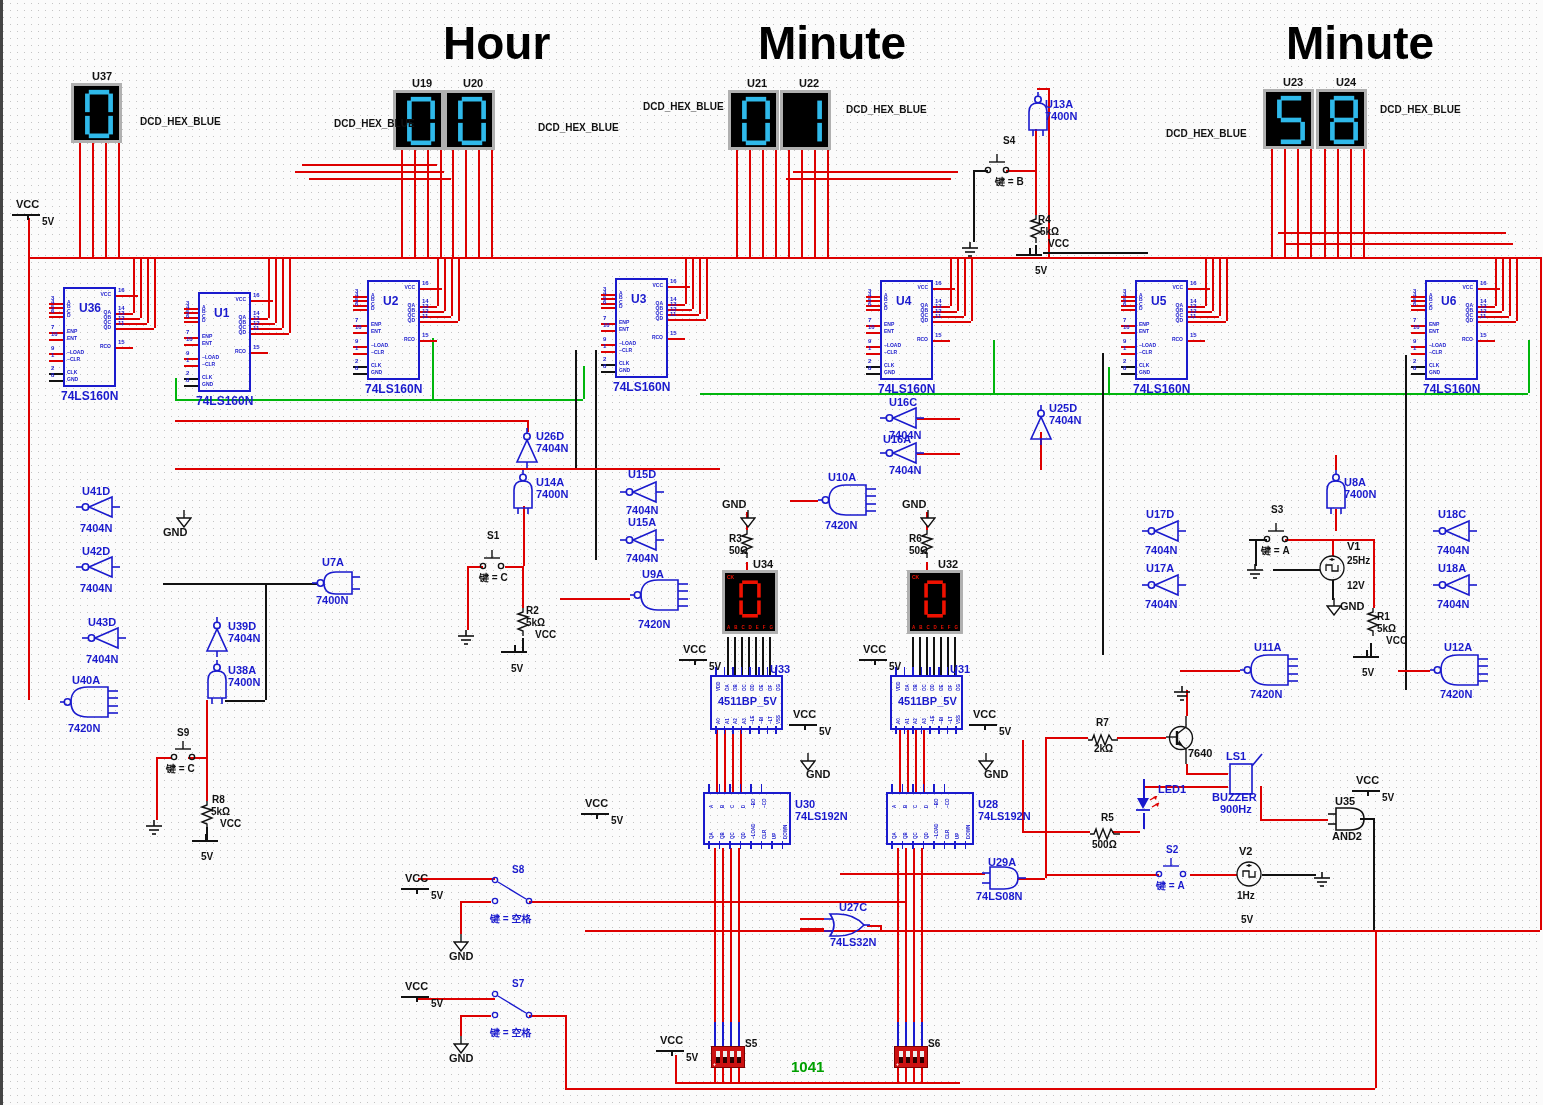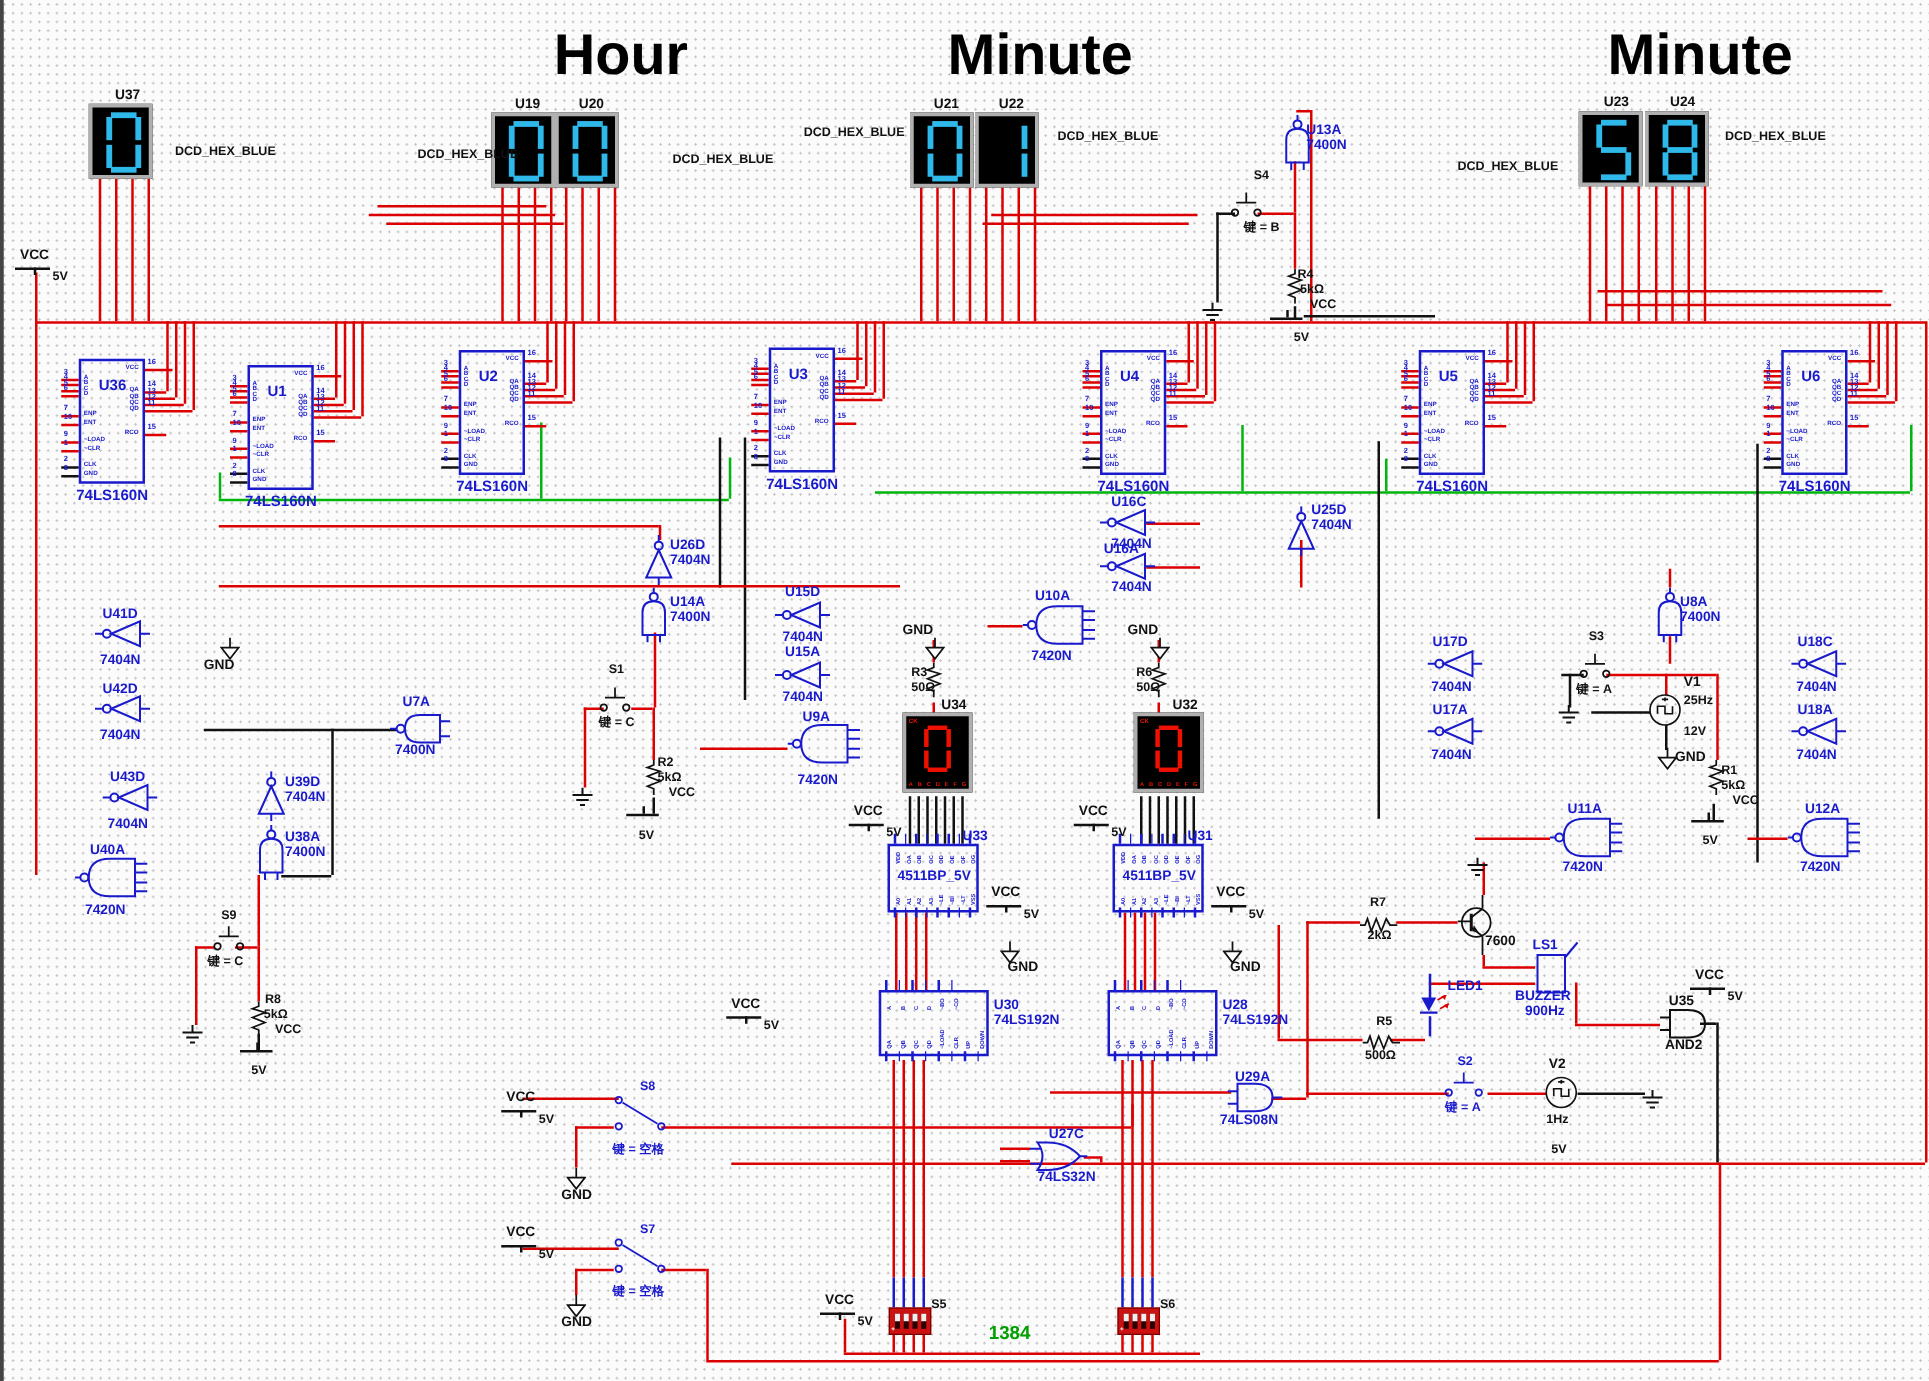--- a/index.html
+++ b/index.html
@@ -1251,38 +1251,38 @@
 <div class="abs" style="left: 1166px; top: 712px;"><svg width="34" height="54" viewBox="0 0 34 54">
       <circle cx="15" cy="26" r="11.5" stroke="#111" stroke-width="1.4" fill="none"></circle>
       <line x1="11" y1="19" x2="11" y2="33" stroke="#111" stroke-width="2.4"></line>
       <line x1="0" y1="25" x2="11" y2="25" stroke="#111" stroke-width="1.4" fill="none"></line>
       <line x1="11" y1="22" x2="20" y2="15" stroke="#111" stroke-width="1.4" fill="none"></line>
       <line x1="20" y1="15" x2="20" y2="4" stroke="#111" stroke-width="1.4" fill="none"></line>
       <line x1="11" y1="30" x2="20" y2="37" stroke="#111" stroke-width="1.4" fill="none"></line>
       <line x1="20" y1="37" x2="20" y2="52" stroke="#111" stroke-width="1.4" fill="none"></line>
       <polygon points="13,28 17,34 12,33" fill="#111"></polygon>
     </svg></div>
-<div style="position: absolute; left: 1188px; top: 747px; font: bold 11px &quot;Liberation Sans&quot;, sans-serif; color: rgb(17, 17, 17); white-space: nowrap;">7600</div>
+<div style="position: absolute; left: 1188px; top: 747px; font: bold 11px &quot;Liberation Sans&quot;, sans-serif; color: rgb(17, 17, 17); white-space: nowrap;">7640</div>
 <div class="abs" style="left: 1228px; top: 752px;"><svg width="36" height="44" viewBox="0 0 36 44">
       <rect x="2" y="12" width="22" height="30" stroke="#1a1acd" stroke-width="1.6" fill="none"></rect>
       <line x1="24" y1="14" x2="34" y2="2" stroke="#1a1acd" stroke-width="1.6" fill="none"></line>
     </svg></div>
 <div style="position: absolute; left: 1226px; top: 750px; font: bold 11px &quot;Liberation Sans&quot;, sans-serif; color: rgb(26, 26, 205); white-space: nowrap;">LS1</div>
 <div style="position: absolute; left: 1212px; top: 791px; font: bold 11px &quot;Liberation Sans&quot;, sans-serif; color: rgb(26, 26, 205); white-space: nowrap;">BUZZER</div>
 <div style="position: absolute; left: 1220px; top: 803px; font: bold 11px &quot;Liberation Sans&quot;, sans-serif; color: rgb(26, 26, 205); white-space: nowrap;">900Hz</div>
 <div class="abs" style="left: 1133px; top: 796px;"><svg width="32" height="22" viewBox="0 0 32 22">
       <polygon points="4,2 16,2 10,13" fill="#1a1acd"></polygon>
       <line x1="3" y1="14" x2="17" y2="14" stroke="#1a1acd" stroke-width="1.8"></line>
       <line x1="17" y1="4" x2="24" y2="0" stroke="#dd0000" stroke-width="1.4"></line>
       <polygon points="24,0 20,1 23,4" fill="#dd0000"></polygon>
       <line x1="19" y1="11" x2="26" y2="7" stroke="#dd0000" stroke-width="1.4"></line>
       <polygon points="26,7 22,8 25,11" fill="#dd0000"></polygon>
     </svg></div>
 <div style="position: absolute; left: 1158px; top: 783px; font: bold 11px &quot;Liberation Sans&quot;, sans-serif; color: rgb(26, 26, 205); white-space: nowrap;">LED1</div>
-<div style="position: absolute; left: 791px; top: 1058px; font: bold 15px &quot;Liberation Sans&quot;, sans-serif; color: rgb(0, 160, 0); white-space: nowrap;">1384</div>
+<div style="position: absolute; left: 791px; top: 1058px; font: bold 15px &quot;Liberation Sans&quot;, sans-serif; color: rgb(0, 160, 0); white-space: nowrap;">1041</div>
 <div style="position: absolute; left: 16px; top: 198px; font: bold 11px &quot;Liberation Sans&quot;, sans-serif; color: rgb(17, 17, 17); white-space: nowrap;">VCC</div>
 <div class="wire" style="left: 12px; top: 214px; background: rgb(17, 17, 17); width: 28px; height: 1.6px;"></div>
 <div class="wire" style="left: 27px; top: 214px; background: rgb(17, 17, 17); width: 1.6px; height: 6px;"></div>
 <div style="position: absolute; left: 42px; top: 216px; font: bold 10px &quot;Liberation Sans&quot;, sans-serif; color: rgb(17, 17, 17); white-space: nowrap;">5V</div>
 <div style="position: absolute; left: 683px; top: 643px; font: bold 11px &quot;Liberation Sans&quot;, sans-serif; color: rgb(17, 17, 17); white-space: nowrap;">VCC</div>
 <div class="wire" style="left: 679px; top: 659px; background: rgb(17, 17, 17); width: 28px; height: 1.6px;"></div>
 <div class="wire" style="left: 694px; top: 659px; background: rgb(17, 17, 17); width: 1.6px; height: 6px;"></div>
 <div style="position: absolute; left: 709px; top: 661px; font: bold 10px &quot;Liberation Sans&quot;, sans-serif; color: rgb(17, 17, 17); white-space: nowrap;">5V</div>
 <div style="position: absolute; left: 863px; top: 643px; font: bold 11px &quot;Liberation Sans&quot;, sans-serif; color: rgb(17, 17, 17); white-space: nowrap;">VCC</div>
 <div class="wire" style="left: 859px; top: 659px; background: rgb(17, 17, 17); width: 28px; height: 1.6px;"></div>

